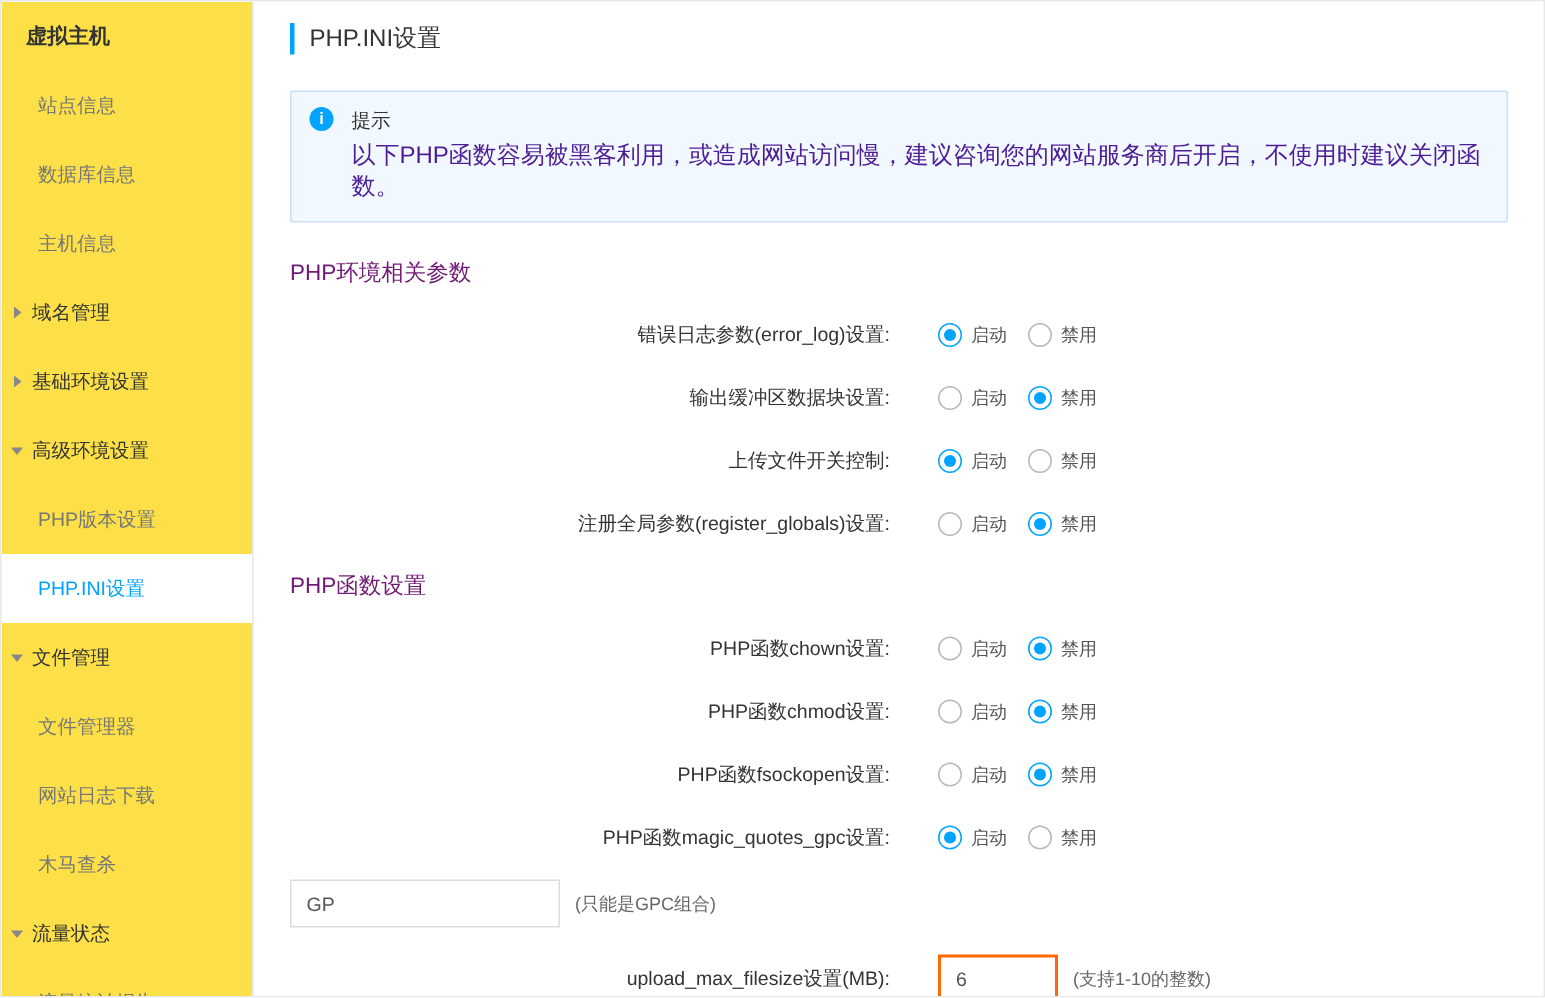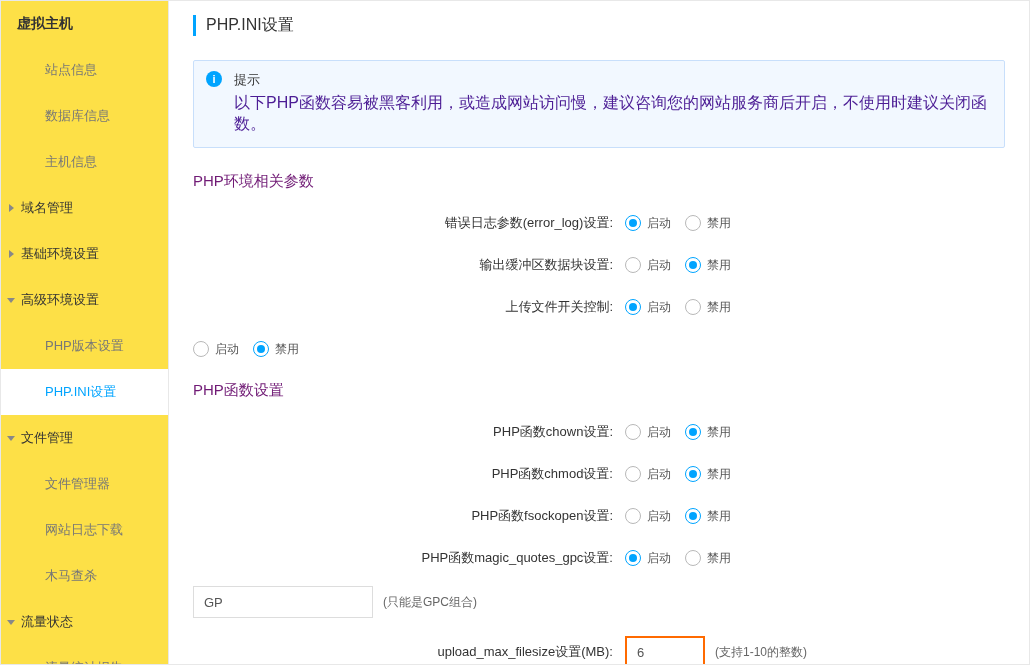--- a/index.html
+++ b/index.html
@@ -3,32 +3,32 @@
 <meta charset="utf-8">
 <style>
 * { box-sizing: border-box; margin: 0; padding: 0; }
 body { font-family: "Microsoft YaHei", "PingFang SC", sans-serif; font-size: 13px; color: #333; background: #fff; width: 1030px; height: 665px; overflow: hidden; }
 .layout { display: flex; height: 665px; border: 1px solid #e8e8e8; }
 .sidebar { width: 168px; background: #fde047; border-right: 1px solid #e8e8e8; overflow-y: auto; }
 .sidebar-title { font-size: 14px; font-weight: bold; padding: 14px 16px; color: #333; }
 .side-item { padding: 14px 16px 14px 28px; color: #555; cursor: pointer; position: relative; }
 .side-parent { padding-left: 20px; color: #333; font-size: 13px; }
 .side-parent .caret { position: absolute; left: 6px; top: 50%; transform: translateY(-50%); display: inline-block; }
-.side-sub { padding-left: 44px; color: #777; font-size: 13px; }
+.side-sub { padding-left: 24px; color: #777; font-size: 13px; }
 .side-sub.active { color: #00a4ff; background: #fff; }
 .main { flex: 1; padding: 0 0 0 0; overflow-y: auto; }
 .main-inner { padding: 14px 24px 24px 24px; }
 .page-title { font-size: 16px; font-weight: 500; color: #333; border-left: 3px solid #00a4ff; padding-left: 10px; margin: 0 0 24px 0; }
 .hint-box { background: #f2f8ff; border: 1px solid #c8dffb; border-radius: 2px; padding: 10px 14px 12px 40px; position: relative; margin-bottom: 24px; color: #555; }
 .hint-box .info-icon { position: absolute; left: 12px; top: 10px; width: 16px; height: 16px; border-radius: 50%; background: #00a4ff; color: #fff; font-size: 11px; line-height: 16px; text-align: center; font-weight: bold; font-style: normal; }
 .hint-title { font-size: 13px; color: #333; margin-bottom: 4px; }
 .hint-text { font-size: 16px; color: #4c1d95; }
 .section-title { font-size: 15px; color: #701a75; margin: 4px 0 18px; }
 .form-row { display: flex; align-items: center; margin-bottom: 14px; min-height: 28px; }
-.form-label { width: 432px; text-align: right; padding-right: 12px; color: #333; font-size: 13px; }
+.form-label { width: 432px; text-align: right; padding-right: 32px; color: #333; font-size: 13px; }
 .radio-group { display: flex; align-items: flex-start; gap: 14px; }
 .radio { display: inline-flex; align-items: center; gap: 6px; cursor: pointer; }
 .radio .circle { width: 16px; height: 16px; border: 1px solid #b8b8b8; border-radius: 50%; display: inline-flex; align-items: center; justify-content: center; background: #fff; }
 .radio.checked .circle { border-color: #00a4ff; }
 .radio.checked .circle::after { content: ""; width: 8px; height: 8px; border-radius: 50%; background: #00a4ff; }
 .radio .lbl { font-size: 12px; color: #555; }
 .text-input { height: 32px; width: 180px; border: 1px solid #ddd; padding: 0 10px; font-size: 13px; color: #555; }
 .text-input.highlight { border: 2px solid #ff6a00; width: 80px; }
 .help-txt { margin-left: 10px; font-size: 12px; color: #666; }
 .caret svg { display: block; }
@@ -122,20 +122,21 @@
                 <span class="circle"></span>
                 <span class="lbl">启动</span>
               </span>
               <span class="radio">
                 <span class="circle"></span>
                 <span class="lbl">禁用</span>
               </span>
             </div>
           </div>
           <div class="form-row">
+            <div class="form-label">注册全局参数(register_globals)设置:</div>
             <div class="radio-group">
               <span class="radio">
                 <span class="circle"></span>
                 <span class="lbl">启动</span>
               </span>
               <span class="radio checked">
                 <span class="circle"></span>
                 <span class="lbl">禁用</span>
               </span>
             </div>

